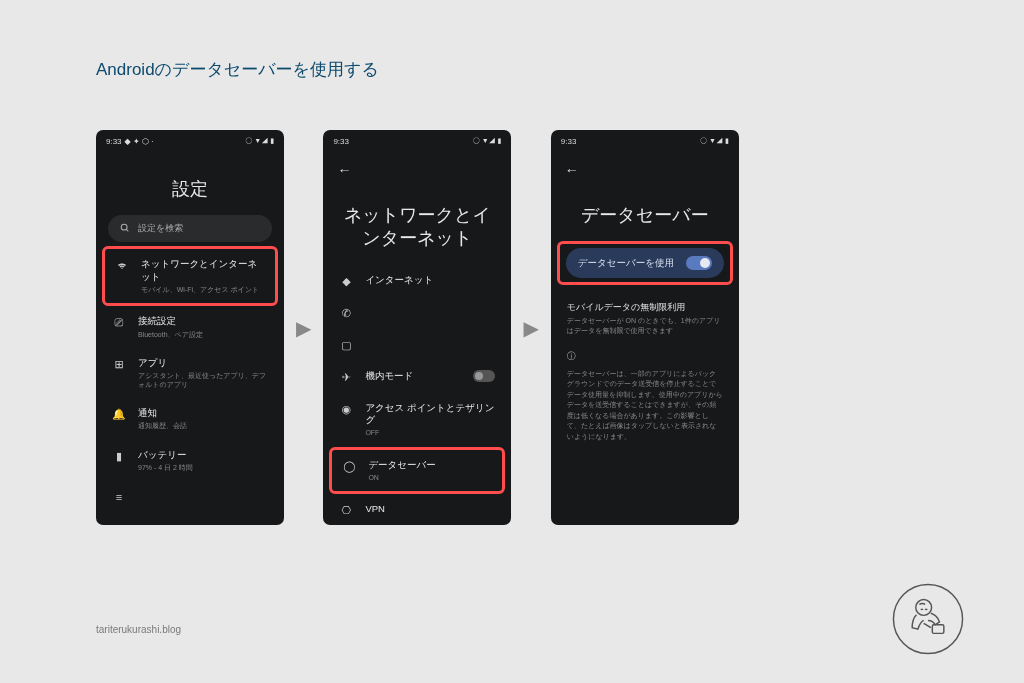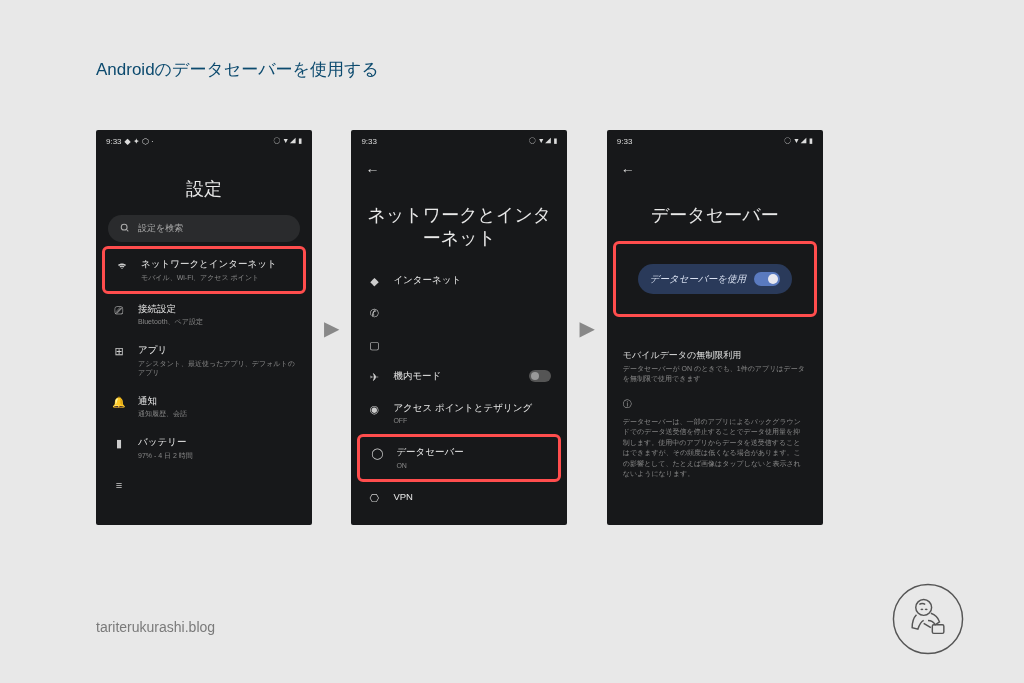--- a/index.html
+++ b/index.html
@@ -21,24 +21,24 @@
   }
   .phones {
     position: absolute;
     top: 130px;
     left: 96px;
     display: flex;
     align-items: center;
     gap: 12px;
   }
   .phone {
-    width: 216px;
+    width: 188px;
     height: 395px;
     background: #17181a;
-    border-radius: 2px;
+    border-radius: 7px;
     color: #e0e0e0;
     font-size: 9px;
     overflow: hidden;
     position: relative;
   }
   .status-bar {
     display: flex;
     justify-content: space-between;
     align-items: center;
     padding: 6px 10px 4px;
@@ -133,21 +133,21 @@
     left: 2px;
     top: 2px;
     width: 8px;
     height: 8px;
     background: #999;
     border-radius: 50%;
   }
   .section-title {
     font-size: 9px;
     color: #e0e0e0;
-    padding: 32px 4px 2px;
+    padding: 16px 4px 2px;
   }
   .section-sub {
     font-size: 7px;
     color: #888;
     padding: 0 4px;
     line-height: 1.4;
   }
   .info-icon {
     font-size: 9px;
     color: #aaa;
@@ -160,21 +160,21 @@
     line-height: 1.5;
   }
   .arrow-between {
     font-size: 20px;
     color: #888;
   }
   .footer {
     position: absolute;
     bottom: 48px;
     left: 96px;
-    font-size: 14px;
+    font-size: 10px;
     color: #7a7a7a;
   }
   .logo {
     position: absolute;
     bottom: 28px;
     right: 60px;
     width: 72px;
     height: 72px;
   }
 </style>
@@ -331,21 +331,21 @@
     <div class="status-bar">
       <div class="status-left">
           <span>9:33</span>
         </div>
       <div class="status-right">〇 ▼◢ ▮</div>
     </div>
     <div class="screen-body">
       <div class="back-row"><span class="back-arrow">←</span></div>
       <div class="big-title">データセーバー</div>
 
-      <div class="highlight-box" style="padding:20px;font-style:italic;">
+      <div class="highlight-box" style="padding:4px;">
         <div class="toggle-row">
           <span class="toggle-label">データセーバーを使用</span>
           <div class="toggle-switch">
               <div class="toggle-knob"></div>
             </div>
         </div>
       </div>
 
       <div class="section-title">モバイルデータの無制限利用</div>
       <div class="section-sub">データセーバーが ON のときでも、1件のアプリはデータを無制限で使用できます</div>

